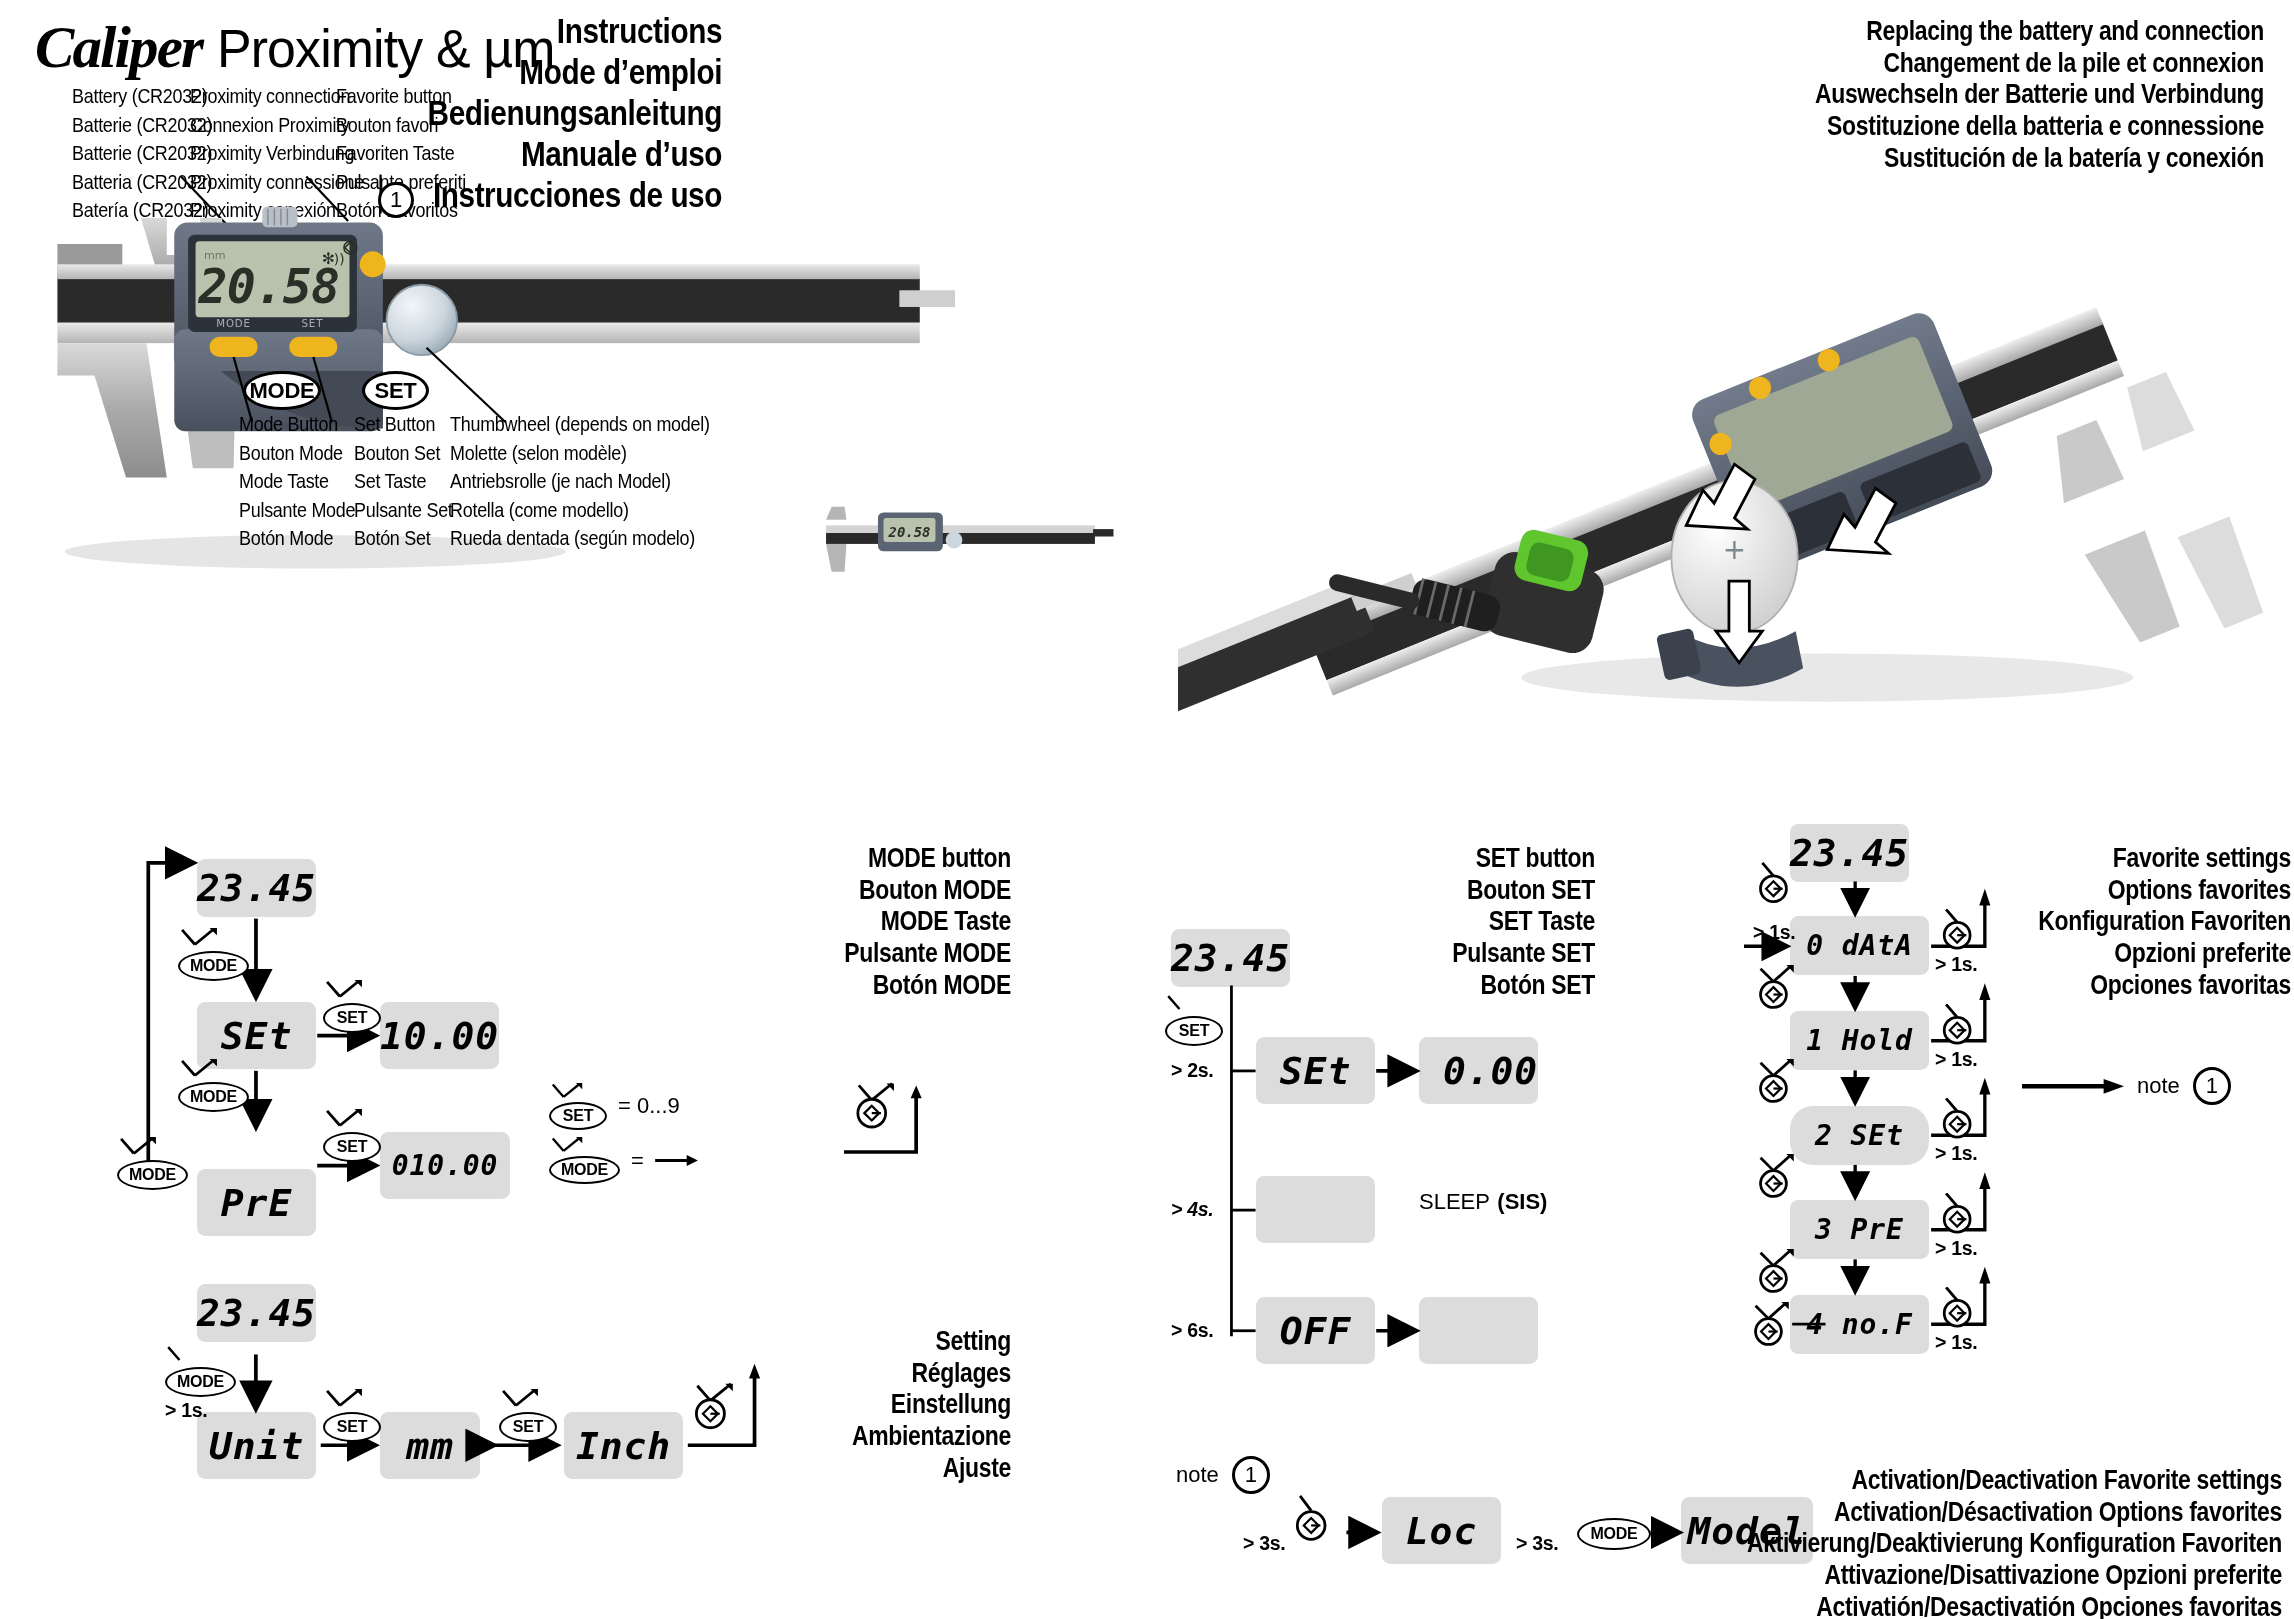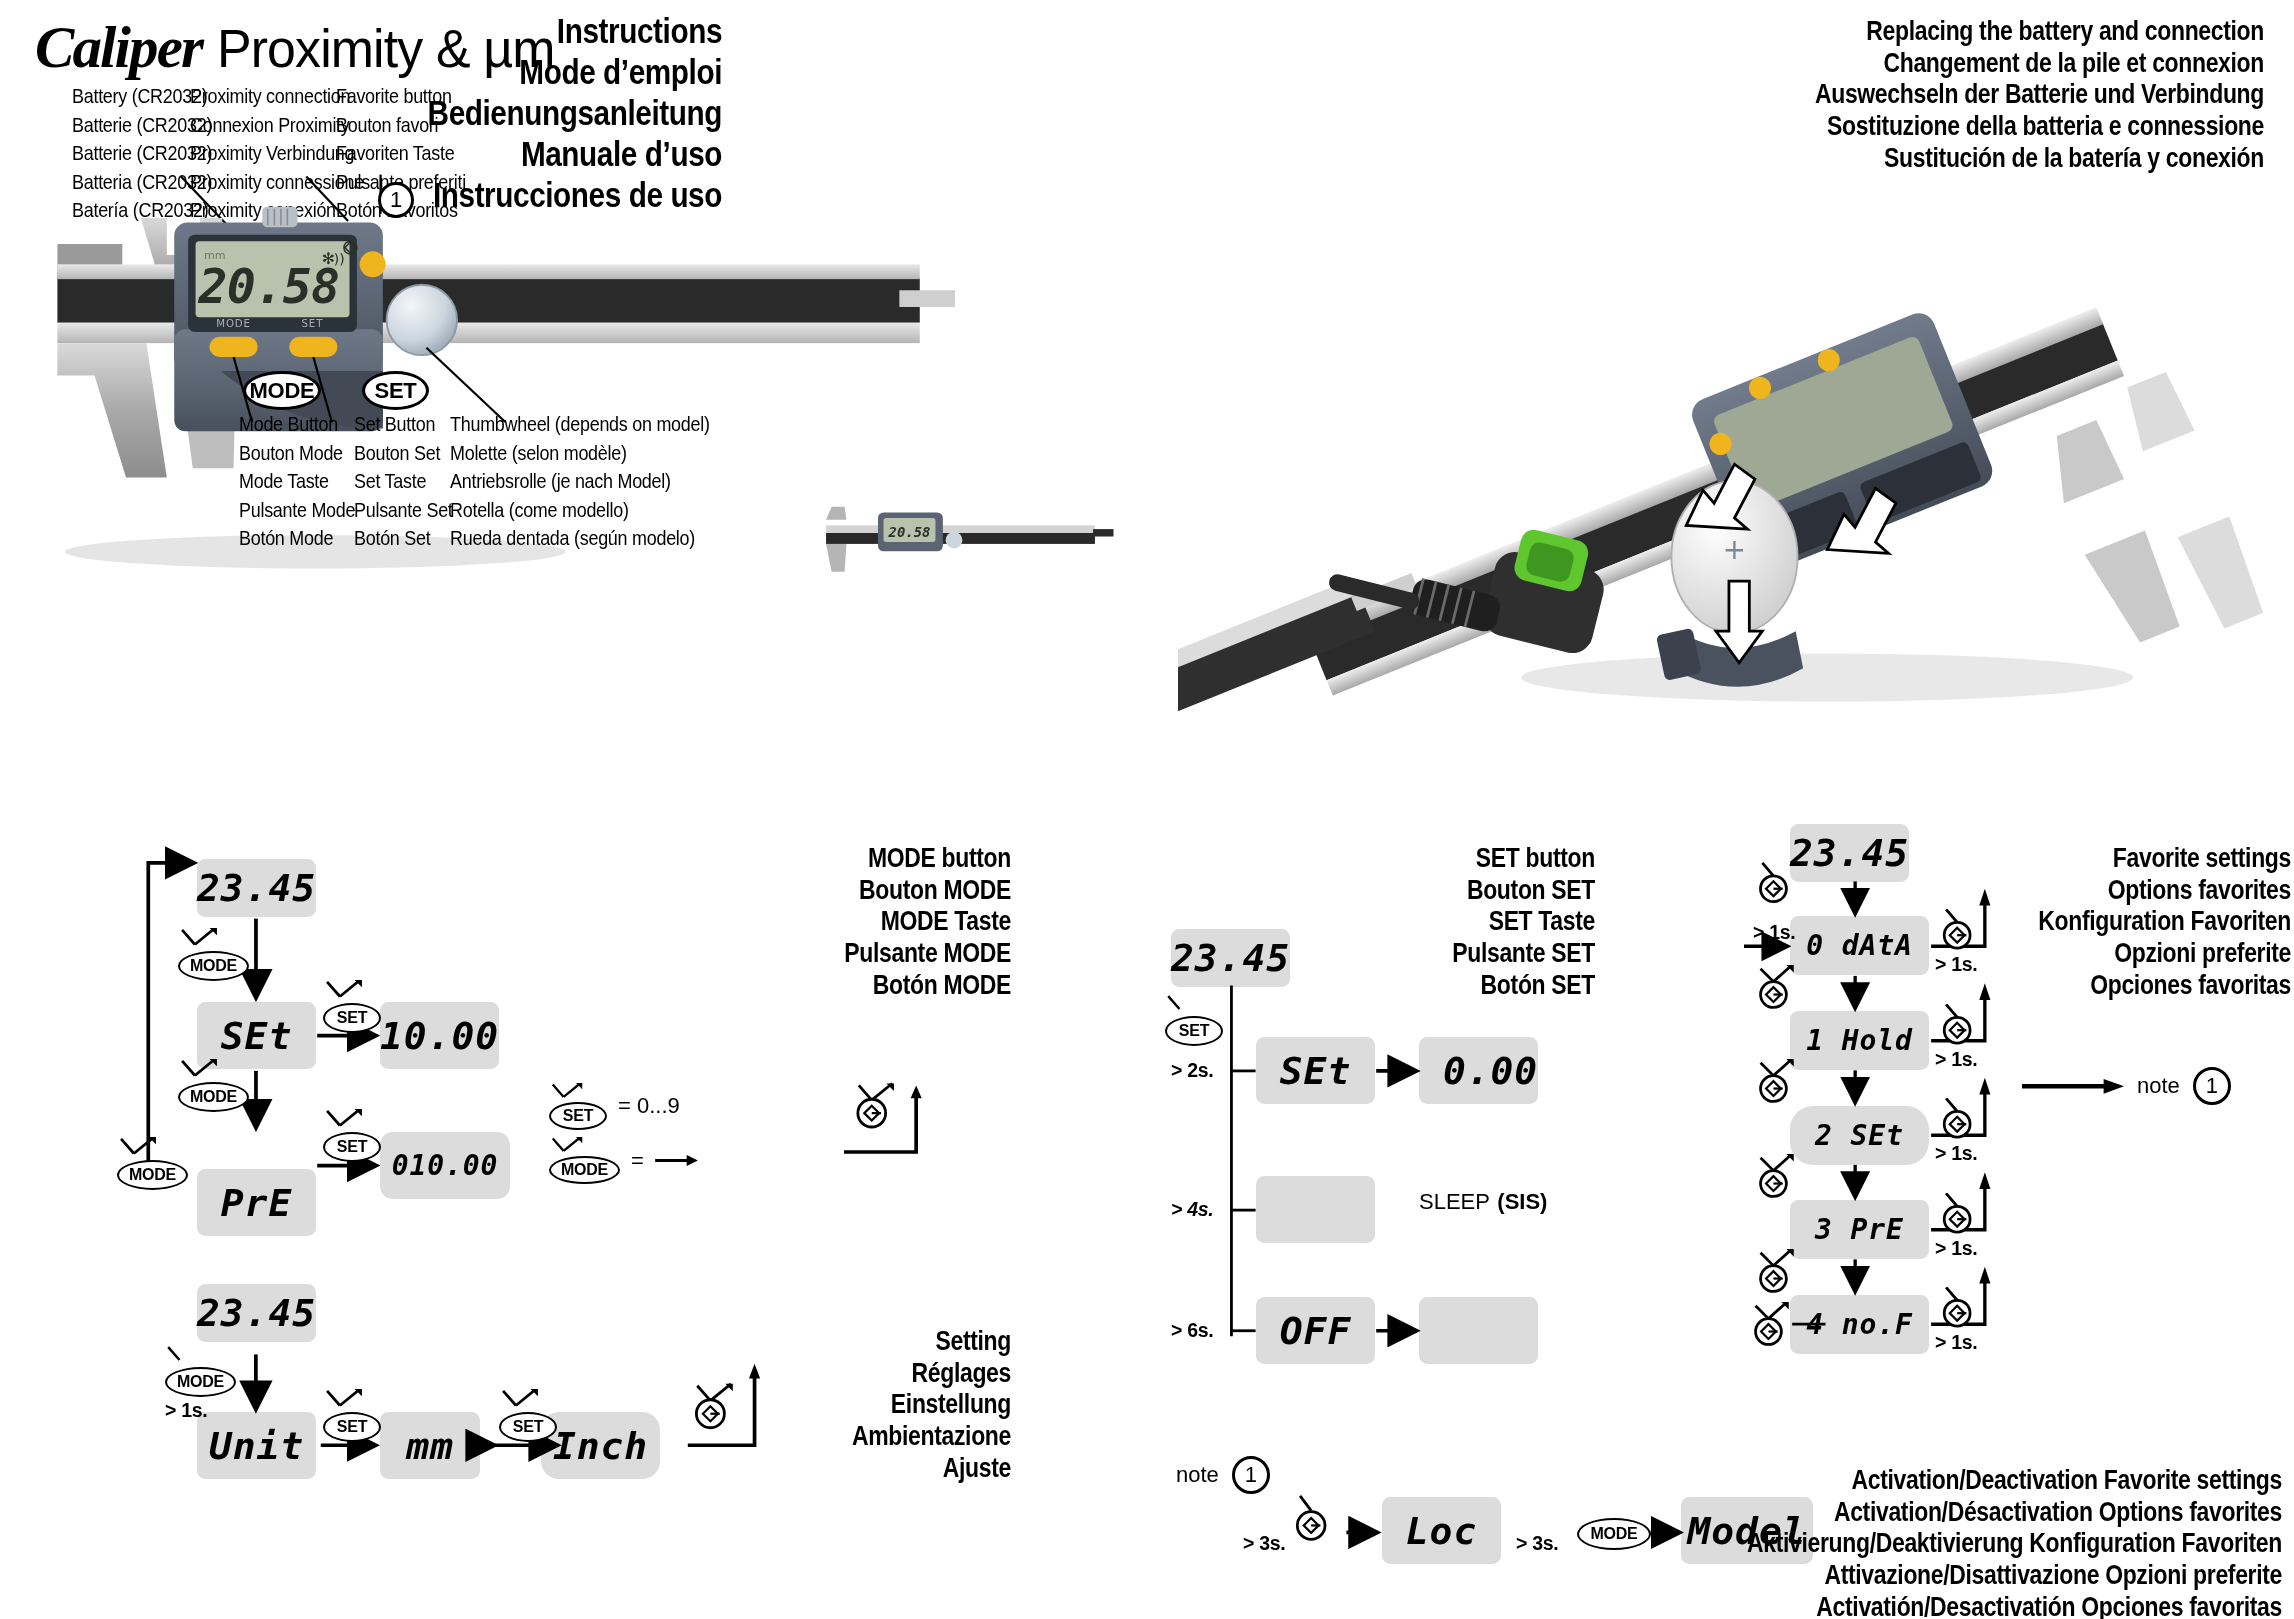--- a/index.html
+++ b/index.html
@@ -293,21 +293,21 @@
 </div>
 <div class="abs lcd" style="left:197px;top:1002px;width:119px;height:67px;">
   <span>SEt</span>
 </div>
 <div class="abs lcd" style="left:380px;top:1002px;width:119px;height:67px;">
   <span>10.00</span>
 </div>
 <div class="abs lcd" style="left:197px;top:1132px;width:119px;height:67px;margin-top:37px;">
   <span>PrE</span>
 </div>
-<div class="abs lcd small" style="left:380px;top:1132px;width:130px;height:67px;border-radius:13px;">
+<div class="abs lcd small" style="left:380px;top:1132px;width:130px;height:67px;">
   <span>010.00</span>
 </div>
 
 <svg class="abs" style="left:139px;top:835px;" width="427" height="390" viewBox="0 0 460 420">
   <defs>
     <marker id="ah" markerWidth="9" markerHeight="9" refX="7" refY="4.5" orient="auto">
       <path d="M0 0 L9 4.5 L0 9 Z" fill="#000"></path>
     </marker>
   </defs>
 
@@ -429,21 +429,21 @@
 
 <div class="abs lcd" style="left:197px;top:1284px;width:119px;height:58px;">
   <span>23.45</span>
 </div>
 <div class="abs lcd" style="left:197px;top:1412px;width:119px;height:67px;">
   <span>Unit</span>
 </div>
 <div class="abs lcd" style="left:380px;top:1412px;width:100px;height:67px;">
   <span>mm</span>
 </div>
-<div class="abs lcd" style="left:541px;top:1412px;width:119px;height:67px;border-radius:18px;">
+<div class="abs lcd" style="left:564px;top:1412px;width:119px;height:67px;">
   <span>Inch</span>
 </div>
 
 <svg class="abs" style="left:139px;top:1271px;" width="649" height="241" viewBox="0 0 700 260">
   <defs>
     <marker id="ah2" markerWidth="9" markerHeight="9" refX="7" refY="4.5" orient="auto">
       <path d="M0 0 L9 4.5 L0 9 Z" fill="#000"></path>
     </marker>
   </defs>
   <line x1="126" y1="90" x2="126" y2="146" stroke="#000" stroke-width="4" marker-end="url(#ah2)"></line>

